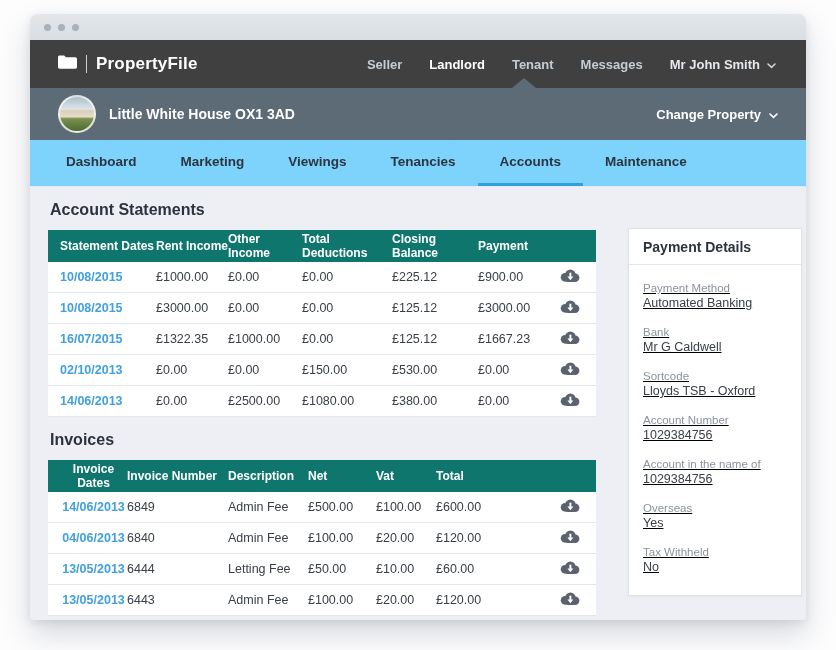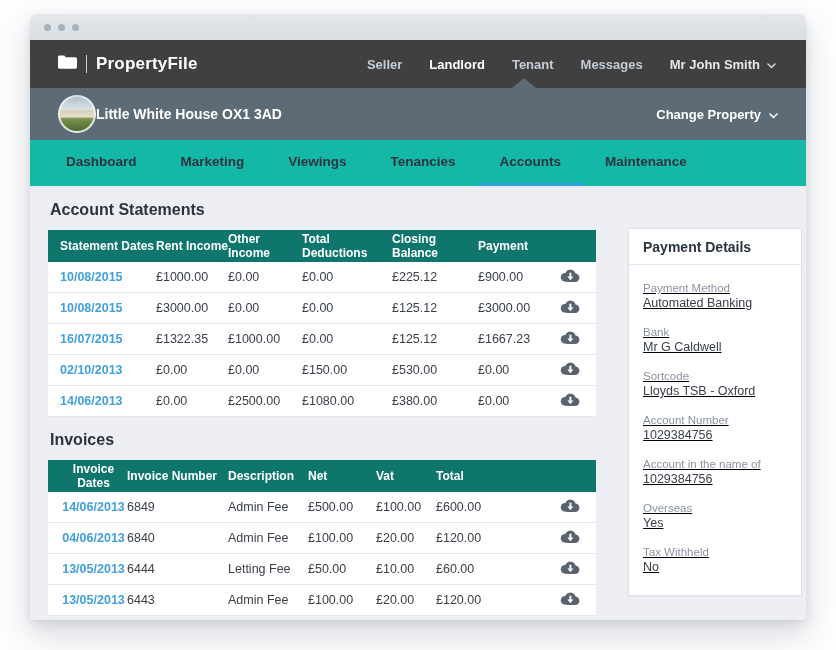--- a/index.html
+++ b/index.html
@@ -23,25 +23,25 @@
   .nav-item { font-size:13px; font-weight:bold; color:#c3cdd6; cursor:pointer; }
   .nav-item.active { color:#ffffff; }
   .nav-user { display:flex; align-items:center; gap:7px; color:#e4e9ee; }
 
   
   .prop-bar { position:relative; height:52px; background:#5d6b77; display:flex; align-items:center; padding:0 28px; }
   .pointer { position:absolute; top:-10px; left:482px; width:0; height:0;
              border-left:12px solid transparent; border-right:12px solid transparent; border-bottom:10px solid #5d6b77; }
   .avatar { width:38px; height:38px; border-radius:50%; border:2px solid rgba(245,245,245,.85); overflow:hidden;
             background:linear-gradient(180deg,#aebfcc 0%,#dde4e8 36%,#d9d0ba 40%,#e6ddc9 58%,#7a914f 64%,#4d6a31 100%); }
-  .prop-title { color:#fff; font-size:14px; font-weight:bold; }
+  .prop-title { margin-left:13px; color:#fff; font-size:14px; font-weight:bold; }
   .change-prop { margin-left:auto; display:flex; align-items:center; gap:8px; color:#fff; font-size:13px; font-weight:bold; cursor:pointer; }
 
   
-  .tabs { height:47px; background:#14b8a6; display:flex; padding-left:14px; border-bottom:1px solid #e7e9ee; }
+  .tabs { height:47px; background:#7dd3fc; display:flex; padding-left:14px; border-bottom:1px solid #e7e9ee; }
   .tab { padding:0 22px; display:flex; align-items:center; font-size:13.5px; font-weight:bold; color:#2c3540;
          border-bottom:3px solid transparent; cursor:pointer; }
   .tab.active { border-bottom-color:#2f9fe0; }
 
   
   .content { position:relative; height:433px; background:#edeff5; overflow:hidden; }
   .main { position:absolute; left:18px; top:0; width:548px; }
   .section-heading { margin:14px 0 11px 2px; font-size:16px; font-weight:bold; color:#2b3340; }
 
   .table { width:548px; font-size:12.5px; }

